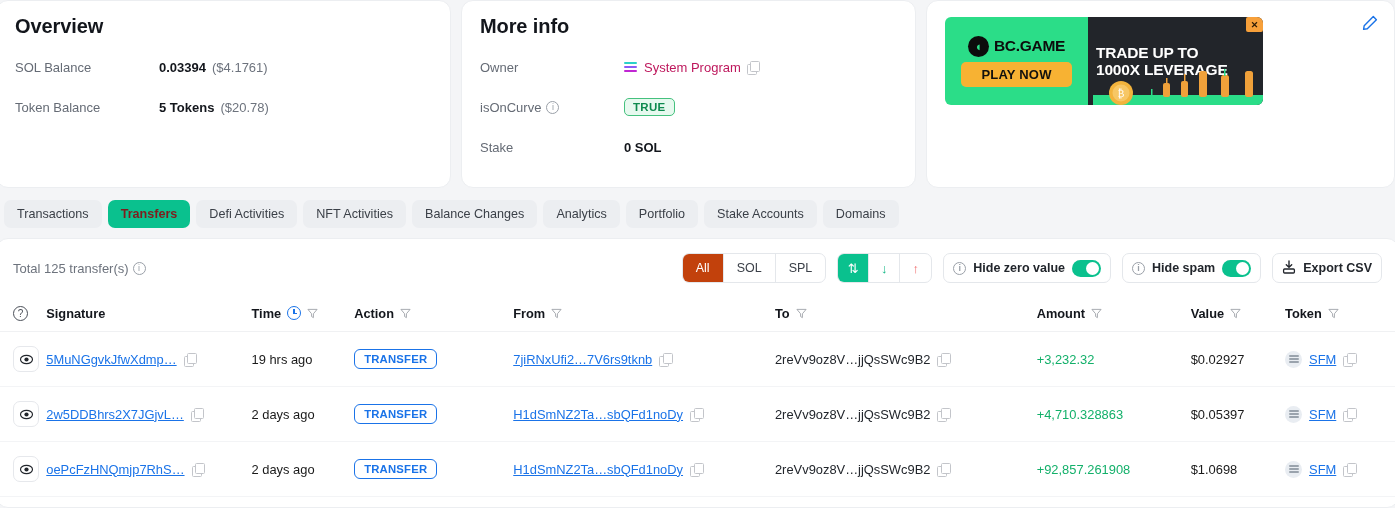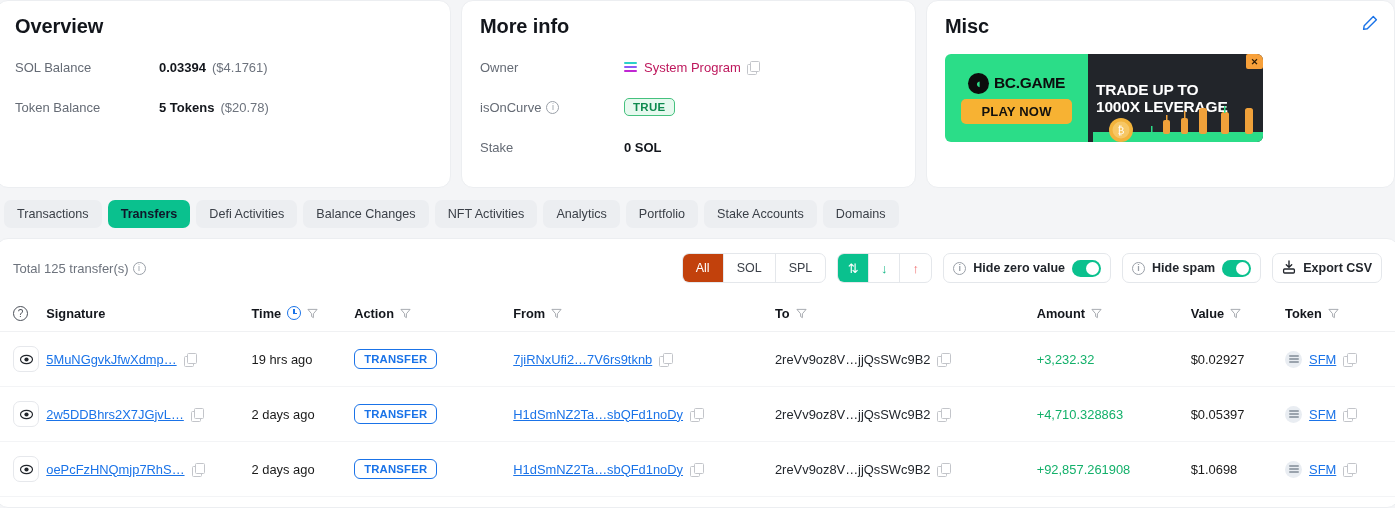--- a/index.html
+++ b/index.html
@@ -143,21 +143,21 @@
 
   
   .tabs {
     display: flex; gap: 6px; align-items: center;
     padding: 12px 4px 10px 4px;
   }
   .tab {
     background: #eceef1; color: #3b4048; border-radius: 7px;
     padding: 7px 13px; font-size: 12.6px; cursor: pointer; white-space: nowrap;
   }
-  .tab.active { background: #0ac18e; color: #0f172a; font-weight: bold; }
+  .tab.active { background: #0ac18e; color: #7f1d1d; font-weight: bold; }
 
   
   .panel {
     background: #fff; border: 1px solid #eceef1; border-radius: 12px;
     margin: 0 -4px; height: 270px; overflow: hidden;
   }
   .toolbar {
     display: flex; align-items: center; padding: 14px 16px 12px 16px; gap: 10px;
   }
   .total-txt { color: #6d737d; font-size: 13px; display: flex; align-items: center; gap: 4px; }
@@ -300,21 +300,20 @@
 
       <div class="kv-row">
         <div class="kv-label">Stake</div>
         <div class="kv-val">
           <b>0 SOL</b>
         </div>
       </div>
     </div>
 
     <div class="card card-misc">
-      <div class="card-title">Misc</div>
       <span class="edit-pencil">
         <svg width="16" height="16" viewBox="0 0 16 16">
           <path d="M11.3 1.6 L14.4 4.7 L5.3 13.8 L1.6 14.4 L2.2 10.7 Z" fill="none" stroke="#1a73e8" stroke-width="1.4" stroke-linejoin="round"></path>
         </svg>
       </span>
 
       <div class="ad">
         <div class="ad-left">
           <div class="ad-brand">
             <span class="ad-logo">◖</span>
@@ -343,22 +342,22 @@
           </svg>
         </div>
       </div>
     </div>
   </div>
 
   <div class="tabs">
     <div class="tab">Transactions</div>
     <div class="tab active">Transfers</div>
     <div class="tab">Defi Activities</div>
+    <div class="tab">NFT Activities</div>
     <div class="tab">Balance Changes</div>
-    <div class="tab">NFT Activities</div>
     <div class="tab">Analytics</div>
     <div class="tab">Portfolio</div>
     <div class="tab">Stake Accounts</div>
     <div class="tab">Domains</div>
   </div>
 
   <div class="panel">
 
     <div class="toolbar">
       <div class="total-txt">

